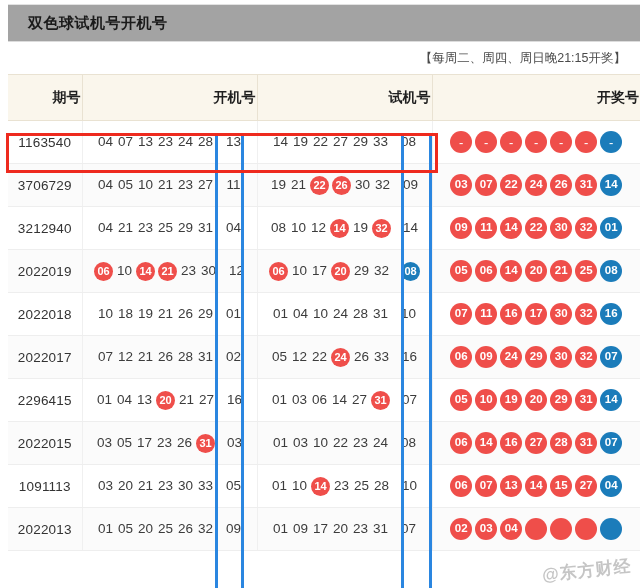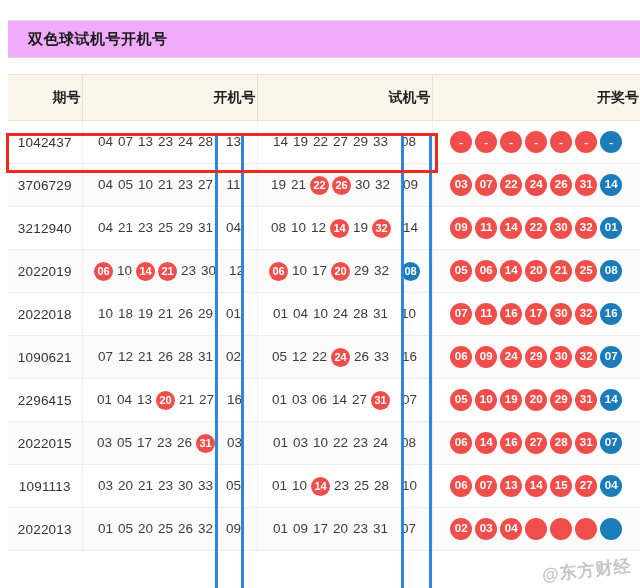--- a/index.html
+++ b/index.html
@@ -13,23 +13,23 @@
   #app {
     position: relative;
     width: 640px; height: 588px;
     background: #fff;
     overflow: hidden;
   }
 
   
   .titlebar {
     position: absolute;
-    left: 8px; top: 20px;
+    left: 8px; top: 4px;
     width: 632px; height: 38px;
-    background: #f0abfc;
+    background: #a3a3a3;
     border-top: 1px solid #e2e2e2;
     border-bottom: 1px solid #dcdcdc;
     display: flex; align-items: center;
   }
   .titlebar .title {
     margin-left: 20px;
     font-size: 15px;
     font-weight: bold;
     color: #1a1a1a;
     letter-spacing: 0.5px;
@@ -180,40 +180,43 @@
 </style>
 </head>
 <body>
 
 <div id="app">
 
   <div class="titlebar">
     <div class="title">双色球试机号开机号</div>
   </div>
 
+  <div class="noteline">
+    <div class="note">【每周二、周四、周日晚21:15开奖】</div>
+  </div>
 
   <div class="tablewrap">
     <table class="grid">
       <colgroup>
         <col class="c-issue">
           <col class="c-open">
           <col class="c-test">
           <col class="c-draw">
       </colgroup>
       <thead>
         <tr>
           <th>期号</th>
           <th>开机号</th>
           <th>试机号</th>
           <th>开奖号</th>
         </tr>
       </thead>
       <tbody id="tbody">
           <tr>
-            <td class="issue">1042437</td>
+            <td class="issue">1163540</td>
             <td>
               <div class="nums">
                 <span class="plain">04</span>
                 <span class="plain">07</span>
                 <span class="plain">13</span>
                 <span class="plain">23</span>
                 <span class="plain">24</span>
                 <span class="plain">28</span>
                 <span class="plain special">13</span>
               </div>
@@ -379,21 +382,21 @@
                 <span class="dball red">11</span>
                 <span class="dball red">16</span>
                 <span class="dball red">17</span>
                 <span class="dball red">30</span>
                 <span class="dball red">32</span>
                 <span class="dball blue">16</span>
               </div>
             </td>
           </tr>
           <tr>
-            <td class="issue">1090621</td>
+            <td class="issue">2022017</td>
             <td>
               <div class="nums">
                 <span class="plain">07</span>
                 <span class="plain">12</span>
                 <span class="plain">21</span>
                 <span class="plain">26</span>
                 <span class="plain">28</span>
                 <span class="plain">31</span>
                 <span class="plain special">02</span>
               </div>

